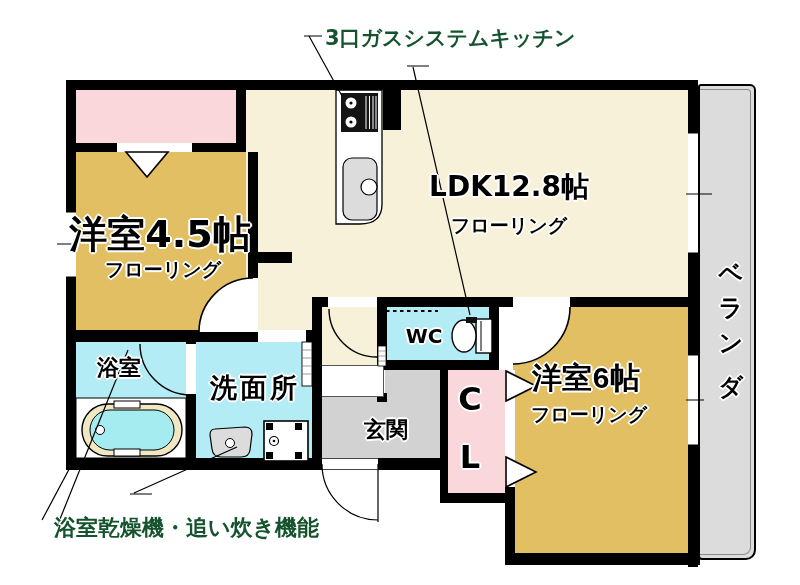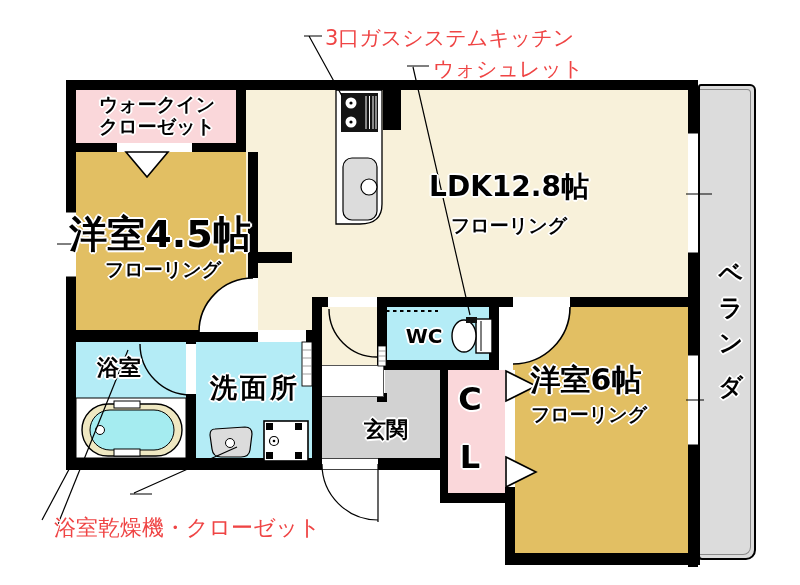--- a/index.html
+++ b/index.html
@@ -4,21 +4,21 @@
 <style>
   html,body{margin:0;padding:0;background:#fff;}
   #plan{position:relative;width:800px;height:585px;background:#fff;overflow:hidden;
         font-family:"DejaVu Sans","Liberation Sans",sans-serif;}
   .room,.wall,.gap,.flat{position:absolute;}
   .wall{background:var(--wall,#000);}
   .gap{background:#fff;}
   .label{position:absolute;color:#000;font-weight:bold;text-align:center;white-space:nowrap;
          transform:translate(-50%,-50%);line-height:1.15;
          text-shadow:-2px 0 #fff,2px 0 #fff,0 -2px #fff,0 2px #fff,-1px -1px #fff,1px -1px #fff,-1px 1px #fff,1px 1px #fff;}
-  .anno{position:absolute;color:#ef4444;font-weight:normal;white-space:nowrap;
+  .anno{position:absolute;color:#14532d;font-weight:bold;white-space:nowrap;
         text-shadow:-1px 0 #fff,1px 0 #fff,0 -1px #fff,0 1px #fff;}
   .vert{writing-mode:vertical-rl;letter-spacing:9px;}
   svg{position:absolute;left:0;top:0;pointer-events:none;}
 </style>
 </head>
 <body>
 
 <div id="plan">
 
   <div class="room" style="left:76px;top:90px;width:160px;height:53px;background:var(--closet-pink);"></div>
@@ -162,43 +162,38 @@
 
     <g stroke="#000" stroke-width="1.2" fill="none">
       <path d="M304,36 H322 M309,36 L342,96"></path>
       <path d="M407,66 H429 M413,67 L470,315"></path>
       <path d="M130,494 H152 M134,493 L237,447"></path>
       <path d="M58,524 L128,350"></path>
       <path d="M42,520 L74,460"></path>
     </g>
   </svg>
 
-  <div class="label" style="left:157px;top:116px;font-size:19px;">
-    <span style="display:block;">ウォークイン</span>
-    <span style="display:block;">クローゼット</span>
-  </div>
 
   <div class="label" style="left:160px;top:235px;font-size:38px;">洋室4.5帖</div>
   <div class="label" style="left:163px;top:270px;font-size:19px;">フローリング</div>
 
   <div class="label" style="left:509px;top:187px;font-size:28px;">LDK12.8帖</div>
   <div class="label" style="left:509px;top:226px;font-size:19px;">フローリング</div>
 
   <div class="label" style="left:424px;top:336px;font-size:20px;">WC</div>
   <div class="label" style="left:119px;top:368px;font-size:22px;text-align:right;">浴室</div>
   <div class="label" style="left:255px;top:388px;font-size:27px;letter-spacing:3px;">洗面所</div>
   <div class="label" style="left:386px;top:430px;font-size:22px;">玄関</div>
 
   <div class="label" style="left:470px;top:429px;font-size:32px;line-height:1.8;">
     <span style="display:block;">C</span>
     <span style="display:block;">L</span>
   </div>
 
-  <div class="label" style="left:586px;top:380px;font-size:30px;">洋室6帖</div>
+  <div class="label" style="left:586px;top:380px;font-size:30px;font-family:Liberation Mono, monospace;">洋室6帖</div>
   <div class="label" style="left:589px;top:415px;font-size:19px;">フローリング</div>
 
   <div class="label vert" style="left:730px;top:318px;font-size:24px;">ベランダ</div>
 
   <div class="anno" style="left:325px;top:24px;font-size:21px;">3口ガスシステムキッチン</div>
-  <div class="anno" style="left:433px;top:55px;font-size:21px;">ウォシュレット</div>
-  <div class="anno" style="left:54px;top:513px;font-size:22px;">浴室乾燥機・クローゼット</div>
+  <div class="anno" style="left:54px;top:513px;font-size:22px;">浴室乾燥機・追い炊き機能</div>
 
 </div>
 
 </body></html>

